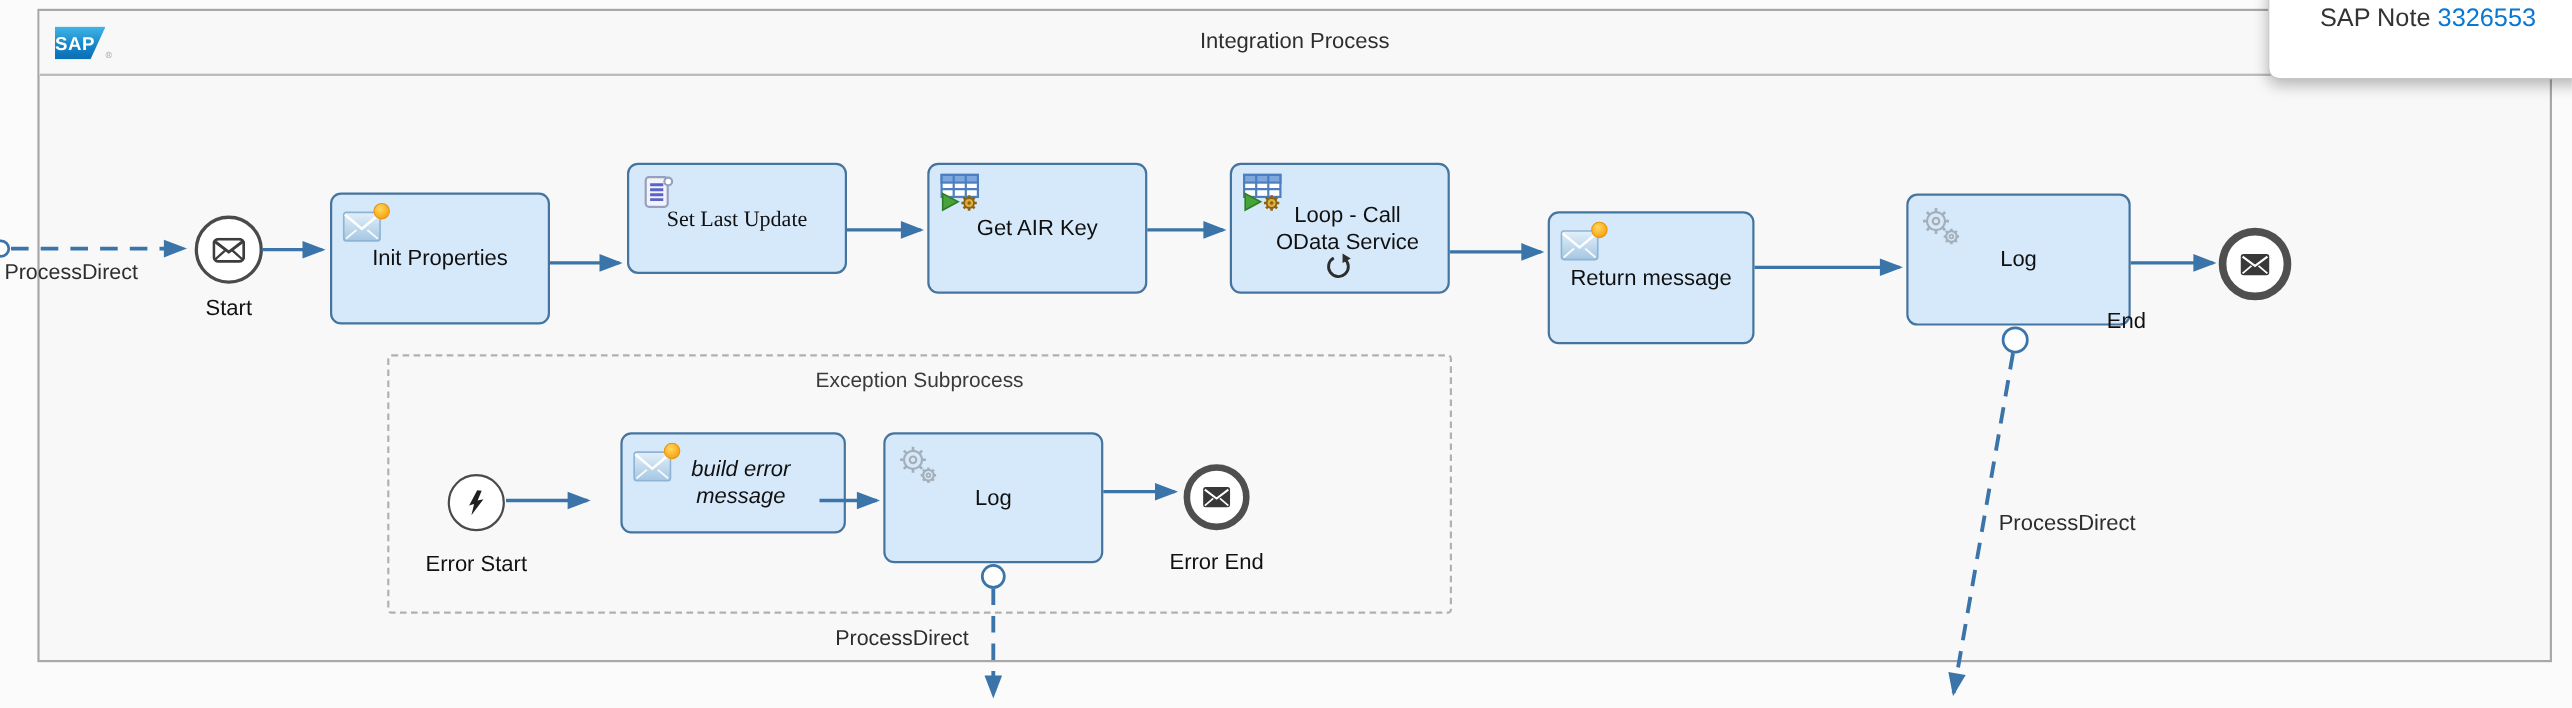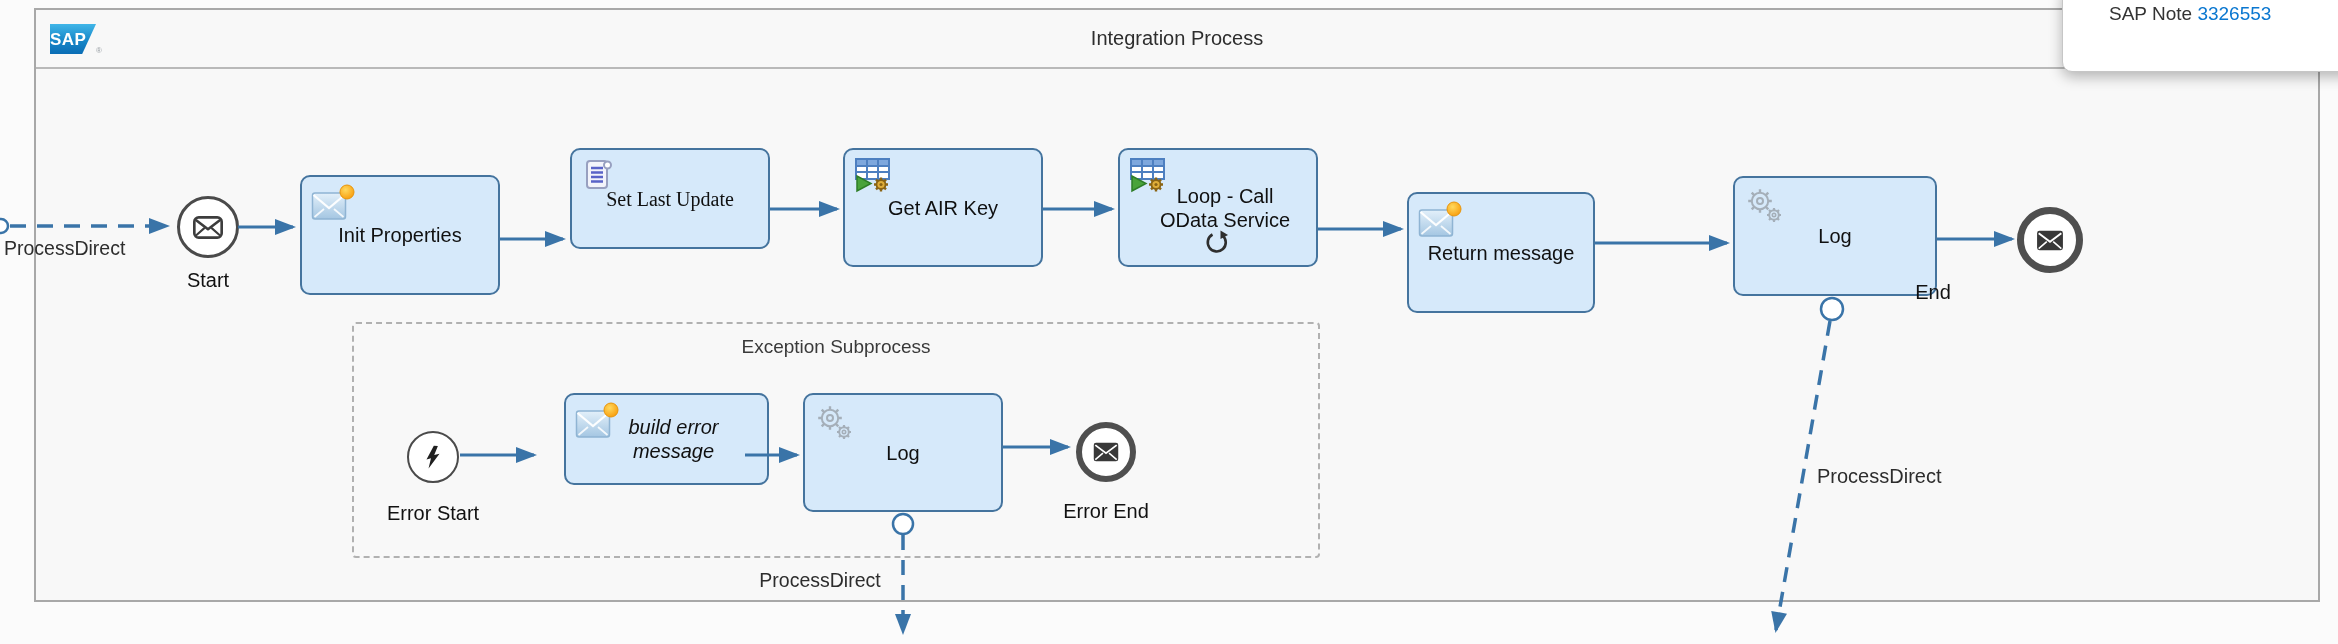--- a/index.html
+++ b/index.html
@@ -37,21 +37,21 @@
   .sap-logo-reg{
     position:absolute;left:60px;top:36px;font-size:8px;color:#9aa0a6;
   }
 
   
   .note-card{
     position:absolute;left:2062px;top:-16px;width:300px;height:88px;
     background:#ffffff;border:1.5px solid #c6c6c6;border-radius:10px;
     box-shadow:0 5px 14px rgba(0,0,0,.28);box-sizing:border-box;z-index:40;
   }
-  .note-text{position:absolute;left:46px;top:18px;font-size:19px;color:#333;white-space:nowrap;}
+  .note-text{position:absolute;left:46px;top:18px;font-size:23px;color:#333;white-space:nowrap;}
   .note-link{color:#0a77d0;}
 
   
   .subprocess{
     position:absolute;left:352px;top:322px;width:968px;height:236px;
     border:2px dashed #b1b1b1;border-radius:4px;box-sizing:border-box;
   }
   .subprocess-title{
     position:absolute;left:50%;top:12px;transform:translateX(-50%);
     font-size:19px;color:#3a3a3a;white-space:nowrap;

